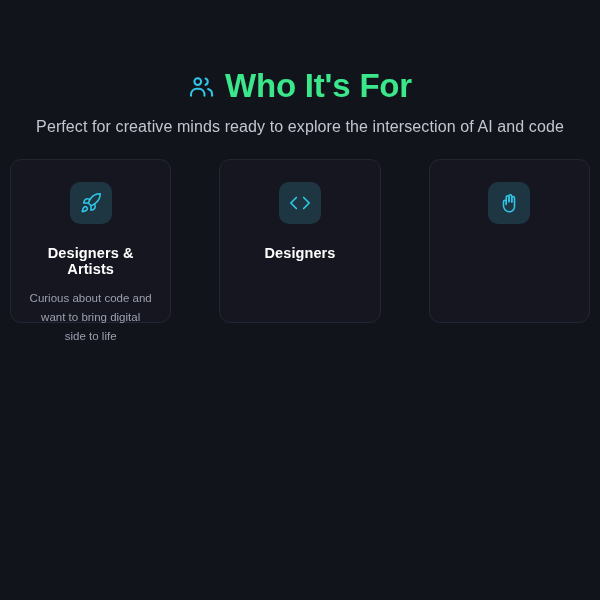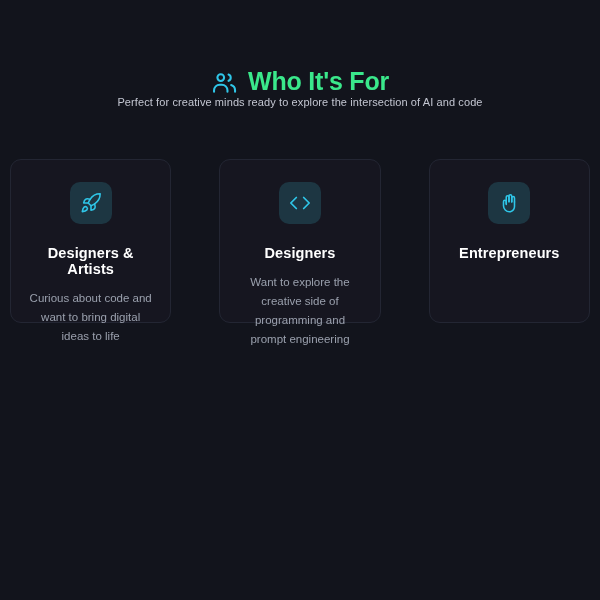--- a/index.html
+++ b/index.html
@@ -39,29 +39,30 @@
 
   .users-icon {
     width: 26px;
     height: 26px;
     display: block;
     flex: 0 0 auto;
     margin-top: 2px;
   }
 
   .header-title {
-    font-size: 25px;
+    font-size: 33px;
     font-weight: bold;
     color: #3ae88b;
     letter-spacing: -0.2px;
     line-height: 1.1;
   }
 
   .header-subtitle {
-    font-size: 11px;
+    margin-top: 14px;
+    font-size: 16px;
     color: #c3c6d1;
     letter-spacing: 0.1px;
   }
 
   
   .cards-grid {
     position: absolute;
     top: 159px;
     left: 10px;
     right: 10px;
@@ -146,45 +147,43 @@
         <span>
           <svg viewBox="0 0 24 24" fill="none" stroke="#2fc6e8" stroke-width="1.7" stroke-linecap="round" stroke-linejoin="round">
             <path d="M4.5 16.5c-1.5 1.26-2 5-2 5s3.74-.5 5-2c.71-.84.7-2.13-.09-2.91a2.18 2.18 0 0 0-2.91-.09z"></path>
             <path d="M12 15l-3-3a22 22 0 0 1 2-3.95A12.88 12.88 0 0 1 22 2c0 2.72-.78 7.5-6 11a22.35 22.35 0 0 1-4 2z"></path>
             <path d="M9 12H4s.55-3.03 2-4c1.62-1.08 5 0 5 0"></path>
             <path d="M12 15v5s3.03-.55 4-2c1.08-1.62 0-5 0-5"></path>
           </svg>
         </span>
       </div>
       <div class="card-title">Designers &amp; Artists</div>
-      <div class="card-desc">Curious about code and want to bring digital ideas to life</div>
+      <div class="card-desc">Curious about code and want to bring digital side to life</div>
     </div>
 
     <div class="card">
       <div class="icon-tile">
         <span>
           <svg viewBox="0 0 24 24" fill="none" stroke="#2fc6e8" stroke-width="1.9" stroke-linecap="round" stroke-linejoin="round">
             <polyline points="16 18 22 12 16 6"></polyline>
             <polyline points="8 6 2 12 8 18"></polyline>
           </svg>
         </span>
       </div>
       <div class="card-title">Designers</div>
-      <div class="card-desc wide">Want to explore the creative side of programming and prompt engineering</div>
     </div>
 
 
     <div class="card">
       <div class="icon-tile">
         <span>
           <svg viewBox="0 0 24 24" fill="none" stroke="#2fc6e8" stroke-width="1.7" stroke-linecap="round" stroke-linejoin="round">
             <path d="M18 11V6.5a1.5 1.5 0 0 0-3 0V11"></path>
             <path d="M15 10.5V4.5a1.5 1.5 0 0 0-3 0v6"></path>
             <path d="M12 10.5V5.5a1.5 1.5 0 0 0-3 0v8"></path>
             <path d="M9 12.5v-2a1.5 1.5 0 0 0-3 0V15a6.5 6.5 0 0 0 6.5 6.5h1A6.5 6.5 0 0 0 18 15v-4"></path>
           </svg>
         </span>
       </div>
-      <div class="card-title">Entrepreneurs</div>
     </div>
 
   </div>
 </div>
 
 </body></html>

